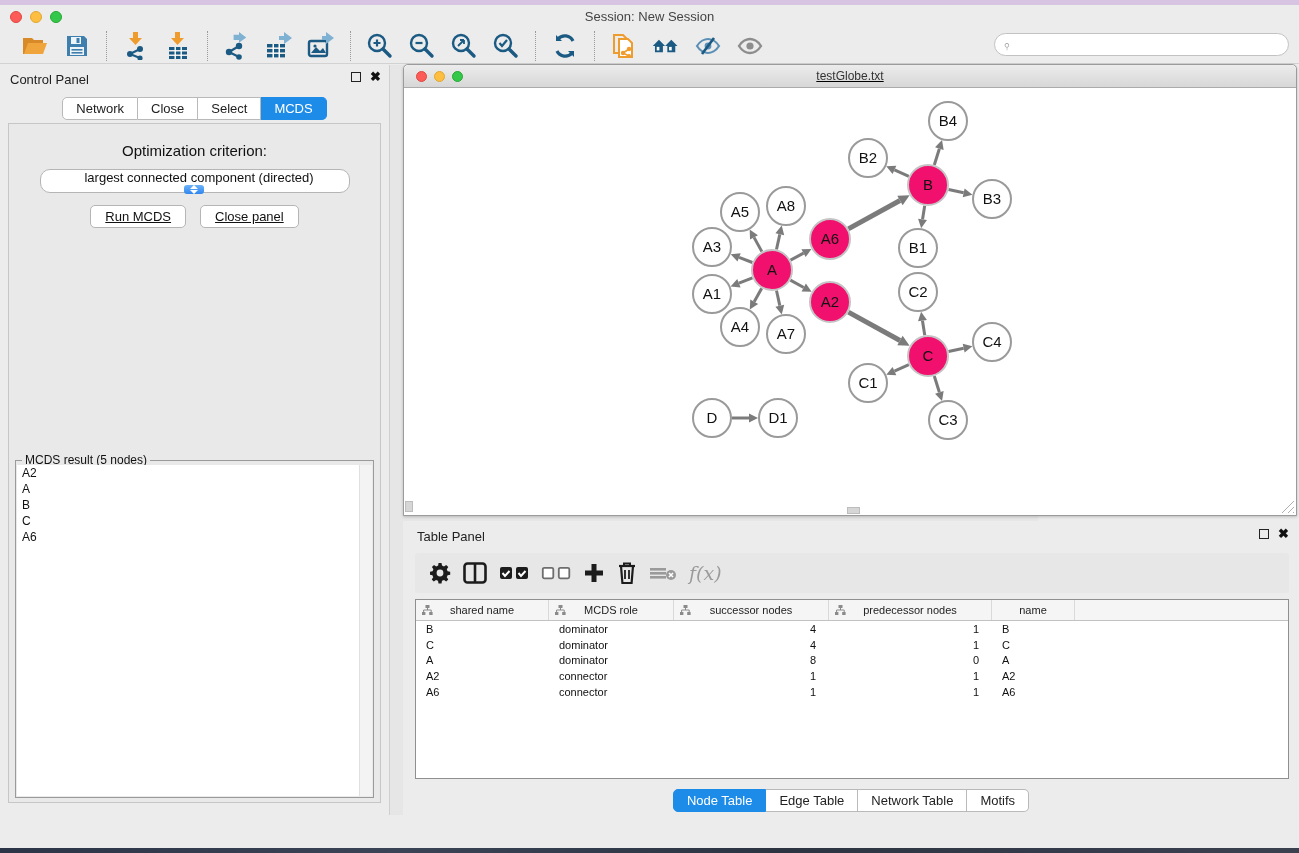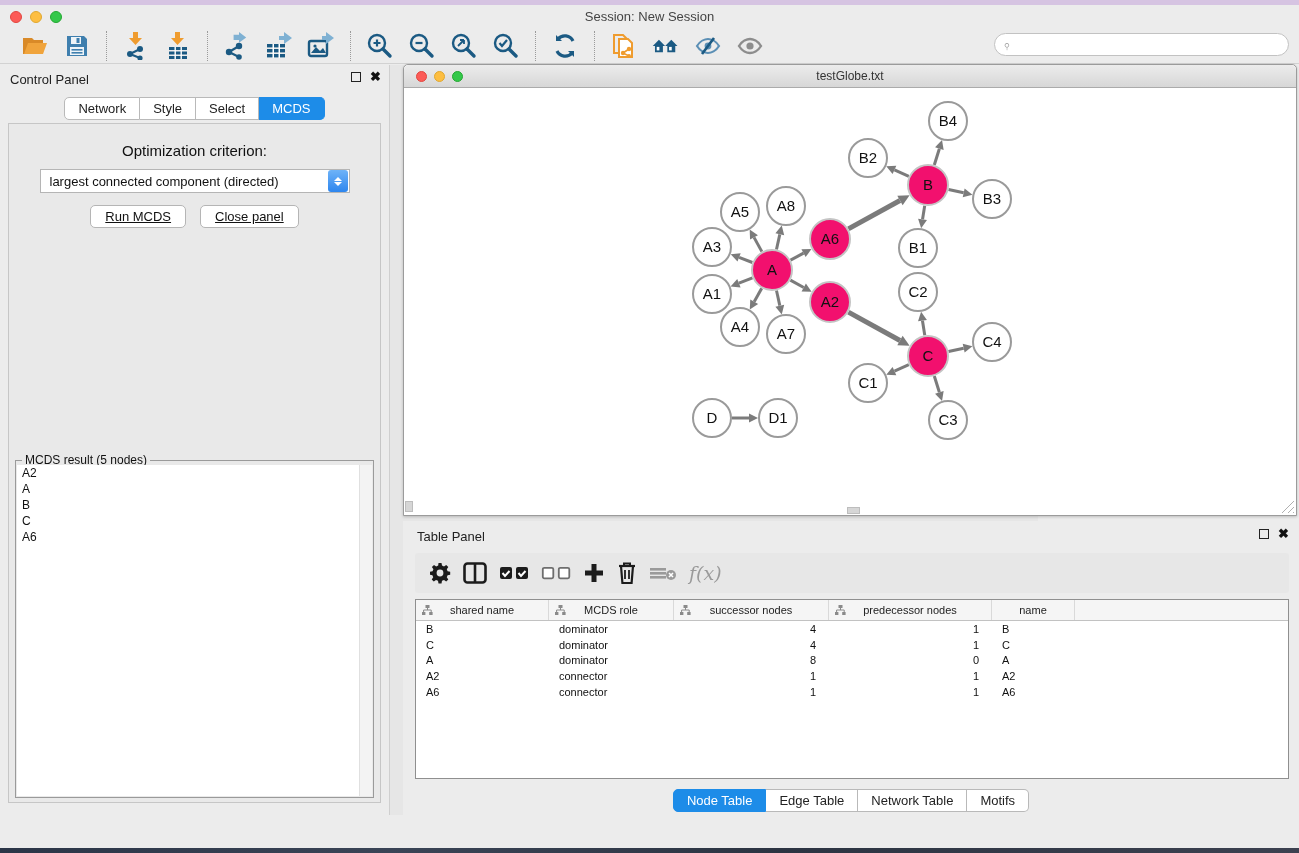--- a/index.html
+++ b/index.html
@@ -38,37 +38,37 @@
   .panel-btns { position:absolute; right:8px; top:7px; display:flex; gap:9px; align-items:center; }
   .float-btn { width:10px; height:10px; border:1.5px solid #222; background:transparent; }
   .close-btn { font-size:13px; font-weight:bold; color:#111; line-height:10px; }
   .seg-tabs { display:flex; justify-content:center; margin-top:6px; }
   .seg { font-size:13px; color:#222; background:#fff; border:1px solid #b9b9b9; border-left:none; padding:3px 13px; }
   .seg:first-child { border-left:1px solid #b9b9b9; border-radius:5px 0 0 5px; }
   .seg:last-child { border-radius:0 5px 5px 0; }
   .seg.active { background:#1d8ce8; border-color:#1d8ce8; color:#fff; }
   .cp-content { position:absolute; left:8px; right:8px; top:58px; bottom:12px; background:#e9e9e9; border:1px solid #c6c6c6; }
   .opt-label { text-align:center; font-size:15px; color:#111; margin-top:18px; }
-  .combo { position:relative; margin:10px auto 0; width:310px; height:24px; background:#fff; border:1px solid #b5b5b5; border-radius:0; display:flex; align-items:center; }
+  .combo { position:relative; margin:10px auto 0; width:310px; height:24px; background:#fff; border:1px solid #b5b5b5; border-radius:10px; display:flex; align-items:center;flex-direction:column; }
   .combo .val { flex:1; font-size:13px; color:#111; padding-left:9px; white-space:nowrap; }
   .combo .stepper { width:20px; height:22px; background:linear-gradient(#6eb3f8,#2e86ee); border-radius:3px; margin-right:1px; display:flex; flex-direction:column; align-items:center; justify-content:center; gap:1px; }
   .chev { width:0; height:0; border-left:4px solid transparent; border-right:4px solid transparent; }
   .chev.up { border-bottom:4px solid #fff; }
   .chev.down { border-top:4px solid #fff; }
   .cp-buttons { display:flex; justify-content:center; gap:14px; margin-top:12px; }
   .btn { background:#fff; border:1px solid #b5b5b5; border-radius:5px; font-size:13px; color:#111; padding:3px 14px; font-family:"Liberation Sans",sans-serif;text-decoration:underline; }
   .mcds-box { position:absolute; left:6px; right:6px; top:336px; bottom:4px; border:1px solid #9a9a9a; }
   .mcds-legend { position:absolute; top:-8px; left:6px; background:#e9e9e9; font-size:12px; color:#111; padding:0 3px; }
   .mcds-list { position:absolute; left:1px; right:1px; top:4px; bottom:1px; background:#fff; overflow:hidden; }
   .mcds-scroll { position:absolute; right:0; top:0; bottom:0; width:13px; background:#f3f3f3; border-left:1px solid #e0e0e0; }
   .mcds-item { font-size:12px; color:#111; padding:1px 0 1px 5px; }
 
   
   .net-window { left:403px; top:-1px; width:894px; height:452px; background:#fff; border:1px solid #9b9b9b; border-radius:5px 5px 0 0; box-shadow:0 1px 3px rgba(0,0,0,.2); }
-  .net-titlebar { position:relative; height:23px; background:linear-gradient(#ececec,#d7d7d7); border-bottom:1px solid #ababab; border-radius:5px 5px 0 0; }
+  .net-titlebar { position:relative; height:23px; background:linear-gradient(#ececec,#d7d7d7); border-bottom:1px solid #ababab; border-radius:5px 5px 0 0;text-decoration:underline; }
   .net-titlebar .title { text-align:center; font-size:12px; color:#333; line-height:23px; }
   .net-canvas { position:absolute; left:1px; right:1px; top:24px; bottom:1px; background:#fff; }
   .edge-handle-left { position:absolute; left:0; top:412px; width:8px; height:11px; background:#d6d6d6; border:1px solid #bdbdbd; }
   .edge-handle-bottom { position:absolute; left:442px; bottom:0; width:13px; height:7px; background:#d6d6d6; border:1px solid #bdbdbd; }
   .grow-grip { position:absolute; right:1px; bottom:1px; width:14px; height:14px;
     background:repeating-linear-gradient(135deg, transparent 0 3px, #b0b0b0 3px 4px); clip-path:polygon(100% 0,100% 100%,0 100%); }
 
   
   .table-panel { left:403px; top:456px; width:896px; height:294px; background:#ececec; }
   .tp-title { position:absolute; left:14px; top:8px; font-size:13px; color:#222; }
@@ -262,21 +262,21 @@
   <div class="abs control-panel">
     <div class="cp-header">
       <span class="cp-title">Control Panel</span>
       <span class="panel-btns">
         <span class="float-btn"></span>
         <span class="close-btn">✖</span>
       </span>
     </div>
     <div class="seg-tabs">
       <span class="seg">Network</span>
-      <span class="seg">Style</span>
+      <span class="seg">Close</span>
       <span class="seg">Select</span>
       <span class="seg active">MCDS</span>
     </div>
     <div class="cp-content">
       <div class="opt-label">Optimization criterion:</div>
       <div class="combo">
         <span class="val">largest connected component (directed)</span>
         <span class="stepper">
           <span class="chev up"></span>
             <span class="chev down"></span>

